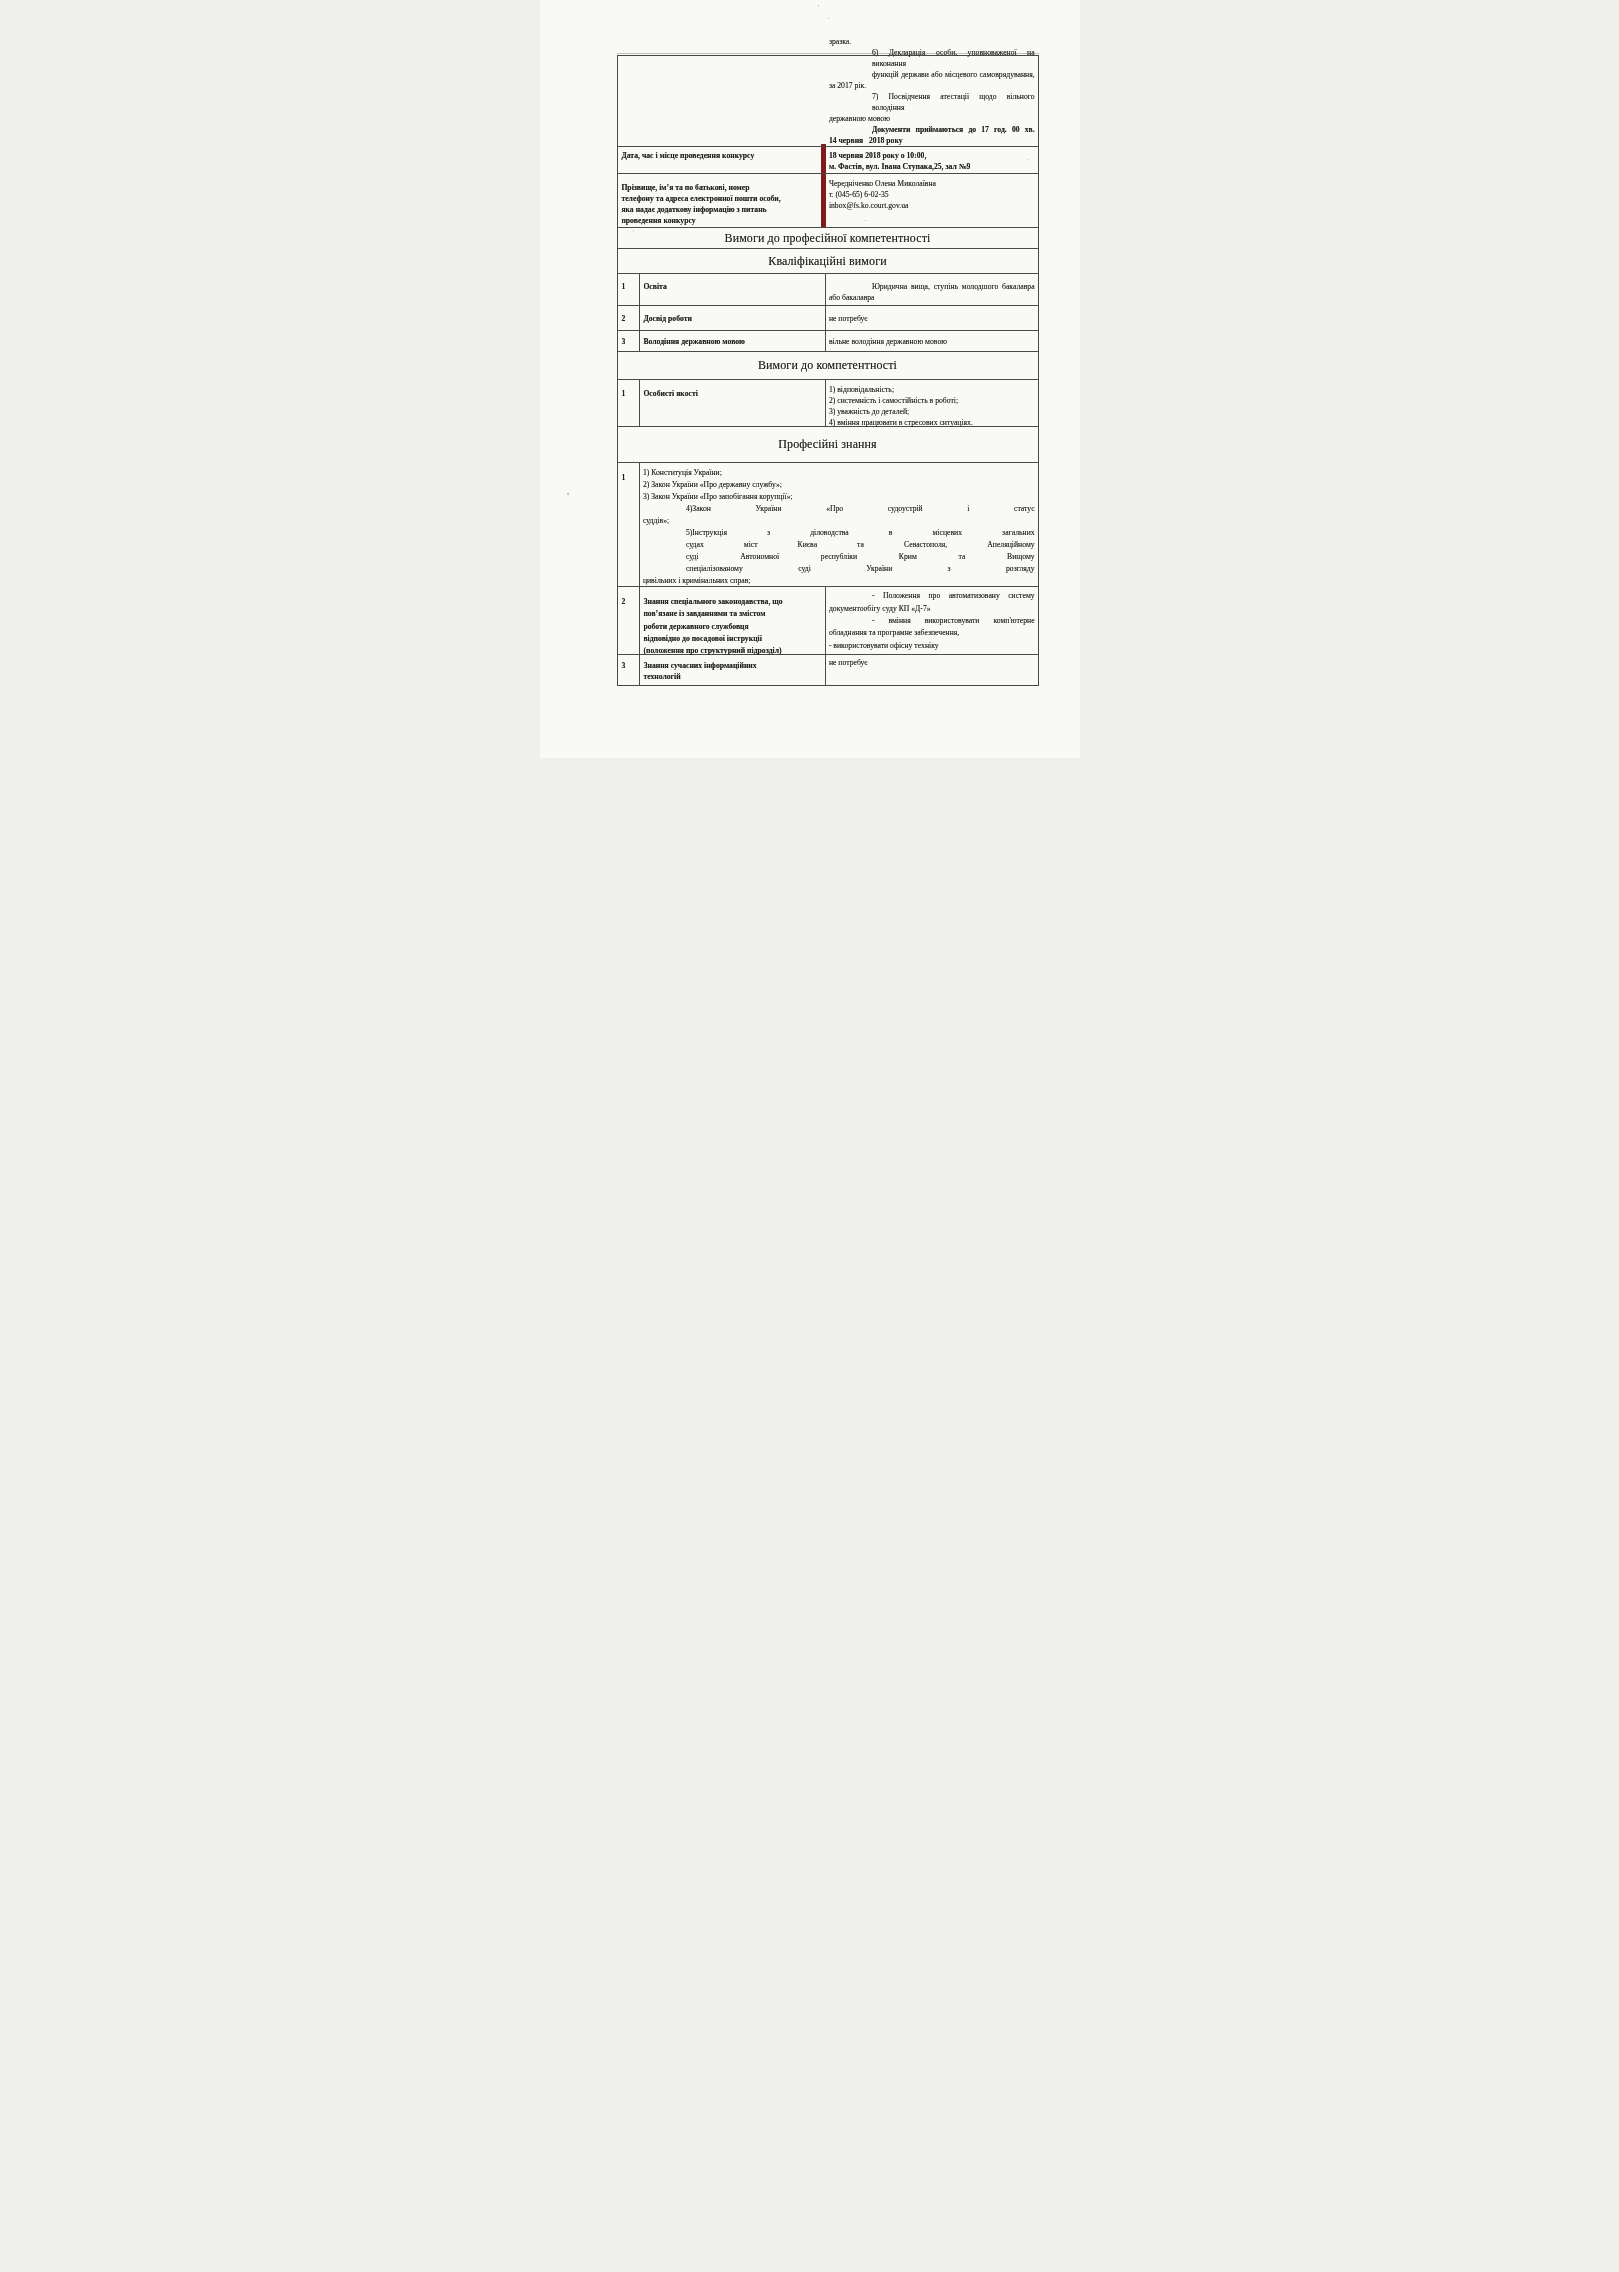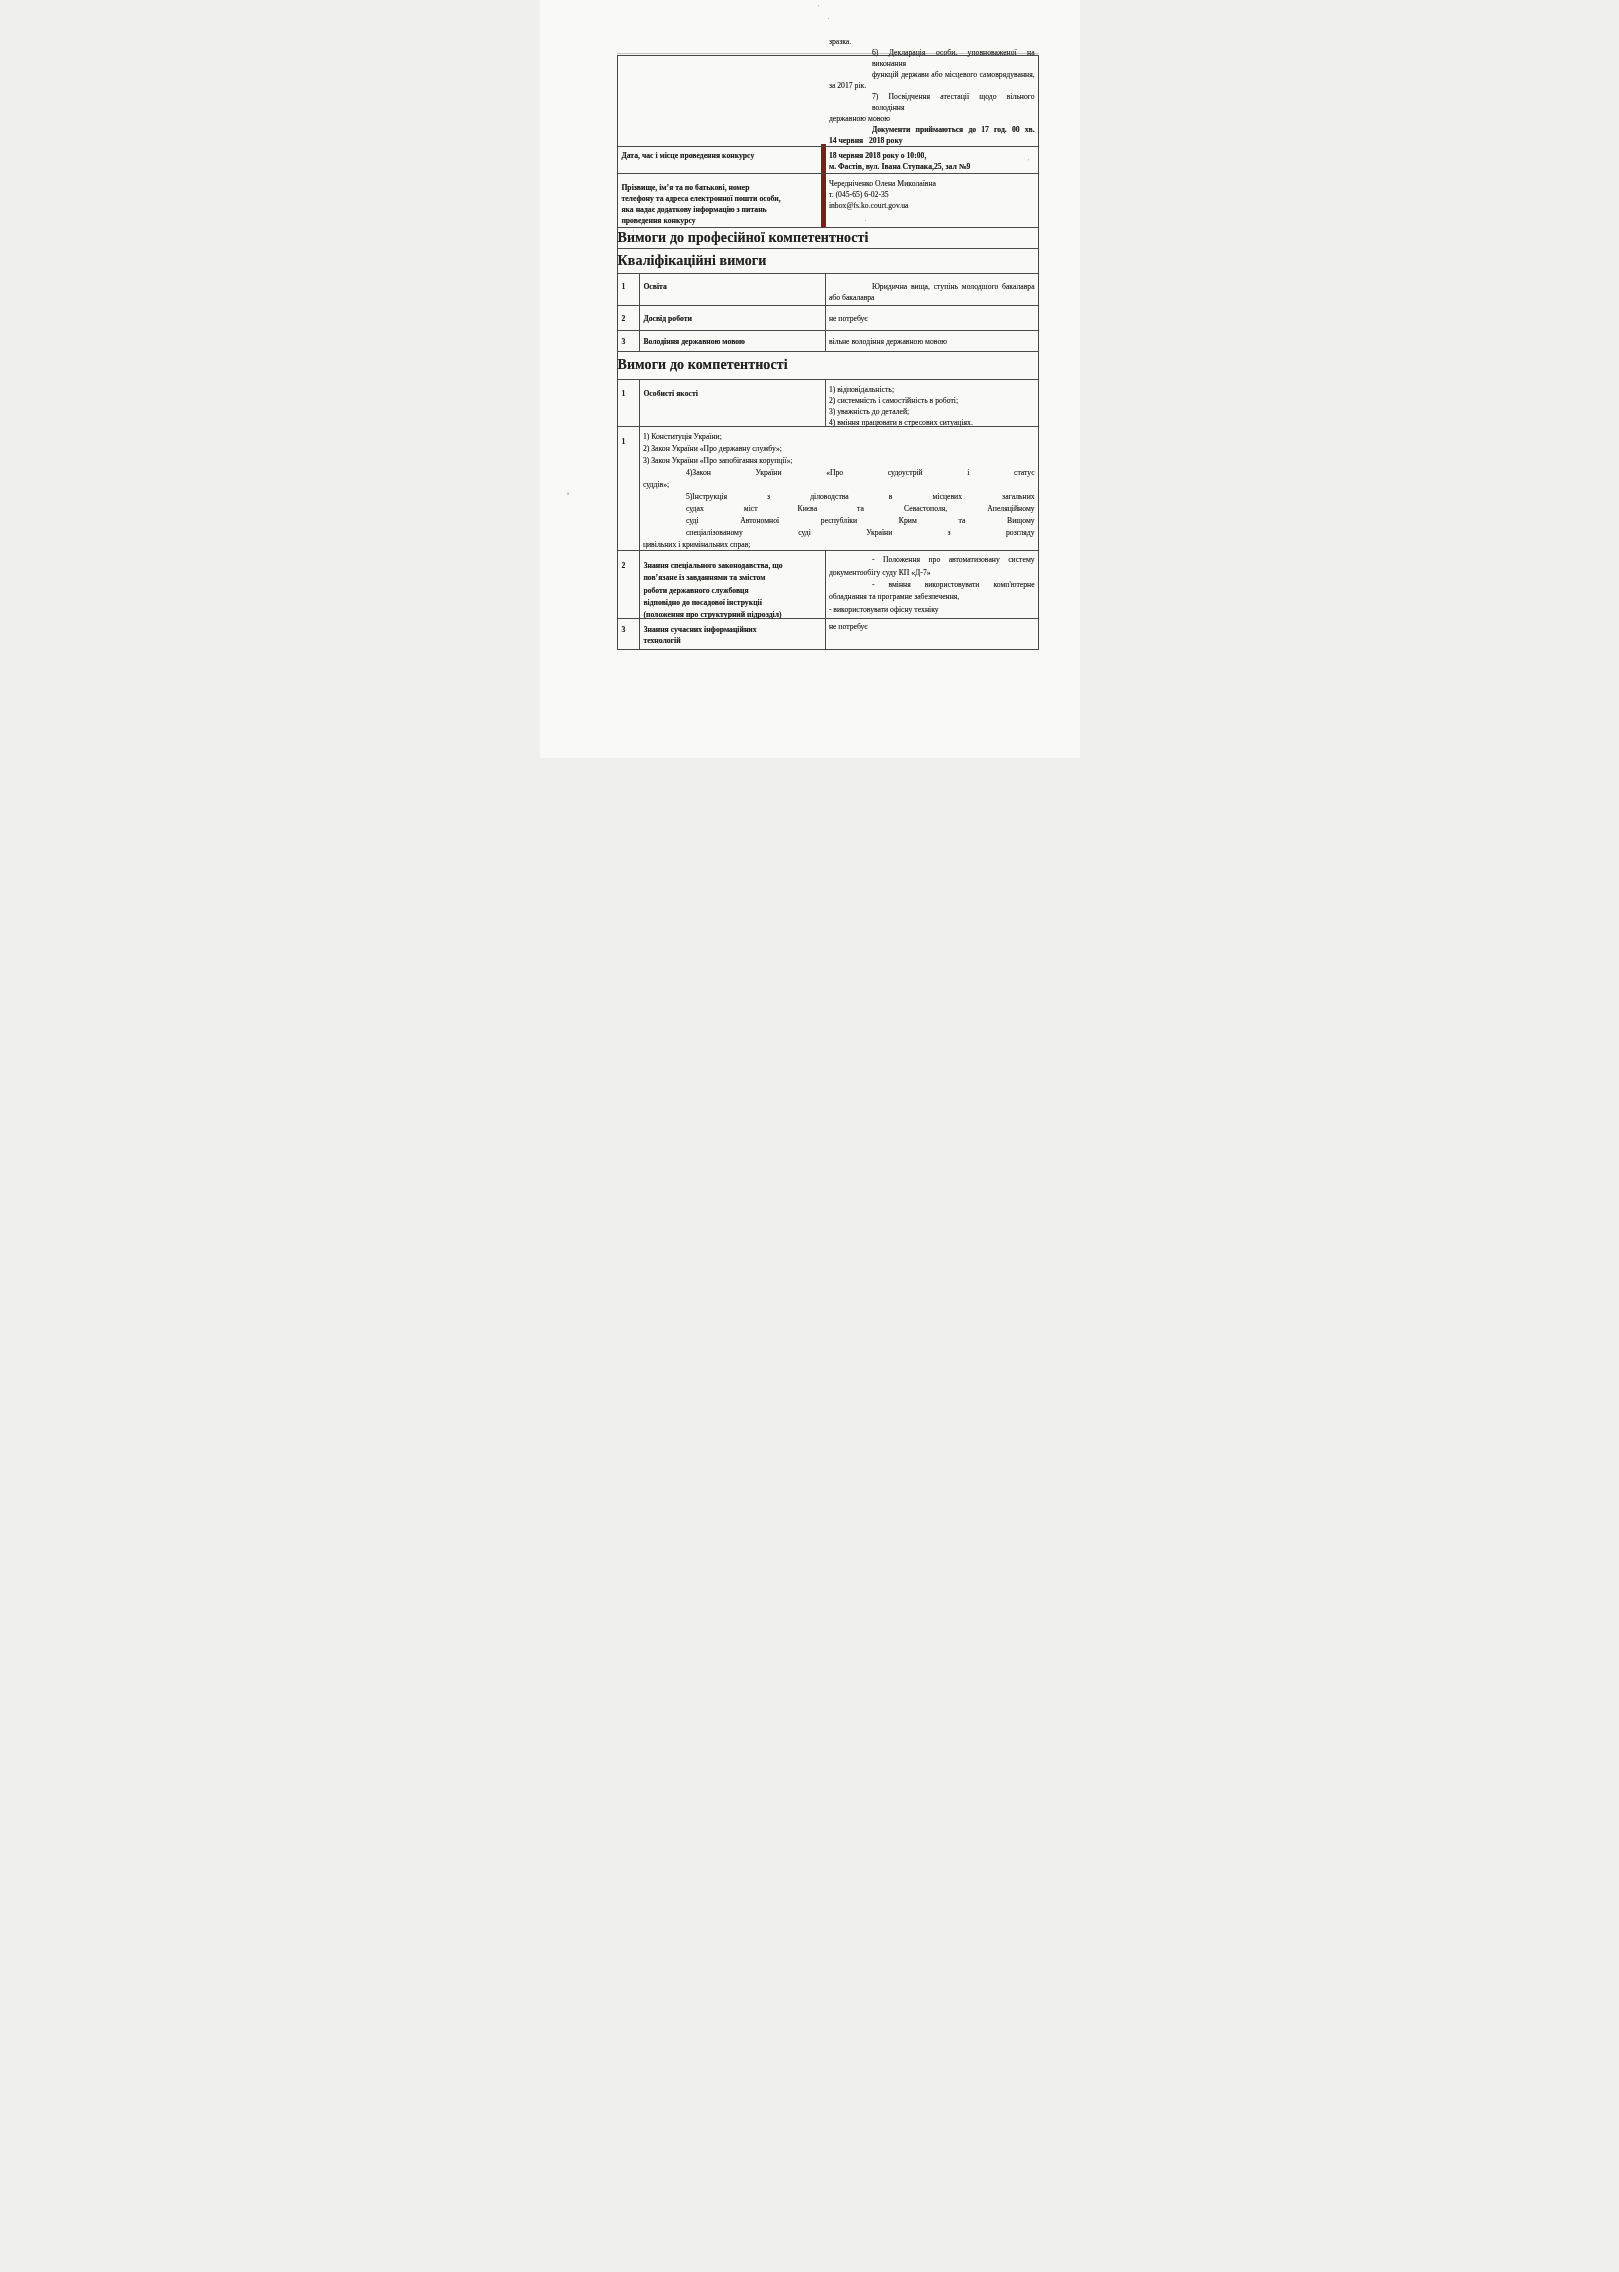--- a/index.html
+++ b/index.html
@@ -25,22 +25,22 @@
   .row:first-child{border-top:none;align-items:flex-end;}
   .cell{box-sizing:border-box;padding:1.9px 2.9px 0 3.9px;}
   .cell-num{width:22px;border-right:1px solid #4a4a4a;font-weight:bold;}
   .cell-lab{width:186px;border-right:1px solid #4a4a4a;font-weight:bold;font-family:Liberation Serif, serif;}
   .cell-lab-wide{width:208px;border-right:5px solid #7f1d1d;font-weight:bold;}
   .cell-val{flex:1;padding-left:3.4px;}
   .ln{font-size:7.7px;line-height:11px;white-space:nowrap;}
   .wrap .ln{white-space:normal;}
   .j{white-space:normal;text-align:justify;text-align-last:justify;margin-left:43px;}
   .b{font-weight:bold;}
-  .hdr{display:flex;align-items:center;
-       font-weight:bold;font-size:14px;letter-spacing:0.1px;}
+  .hdr{display:flex;align-items:center;justify-content:center;
+       font-weight:normal;font-size:12px;letter-spacing:0.1px;}
   
   .r-docs{height:90px}
   .r-date{height:27px}   .r-date .cell{padding-top:3.4px}
   .r-contact{height:54px} .r-contact .cell-lab-wide{padding-top:8.2px}
   .r-contact .cell-val{padding-top:4.3px}
   .r-h1{height:21px} .r-h2{height:25px} .r-h3{height:28.4px} .r-h4{height:36px}
   .r-osvita{height:32px}  .r-osvita .cell{padding-top:7.2px}
   .r-dosvid{height:24.6px}  .r-dosvid .cell{padding-top:7.2px}
   .r-volod{height:21px}   .r-volod .cell{padding-top:5.3px}
   .r-osob{height:47px}    .r-osob .cell-num,.r-osob .cell-lab{padding-top:8.2px}
@@ -167,20 +167,23 @@
         <div class="ln">Особисті  якості</div>
       </div>
       <div class="cell cell-val">
         <div class="ln">1) відповідальність;</div>
         <div class="ln">2) системність і самостійність в роботі;</div>
         <div class="ln">3) уважність до деталей;</div>
         <div class="ln">4) вміння працювати в стресових ситуаціях.</div>
       </div>
     </div>
 
+    <div class="row r-h4 hdr">
+      <span>Професійні знання</span>
+    </div>
 
     <div class="row r-zakon">
       <div class="cell cell-num">
         <div class="ln">1</div>
       </div>
       <div class="cell cell-val wrap">
         <div class="ln">1) Конституція України;</div>
         <div class="ln">2) Закон України «Про державну службу»;</div>
         <div class="ln">3) Закон України «Про запобігання корупції»;</div>
         <div class="ln j">4)Закон України «Про судоустрій і статус</div>

